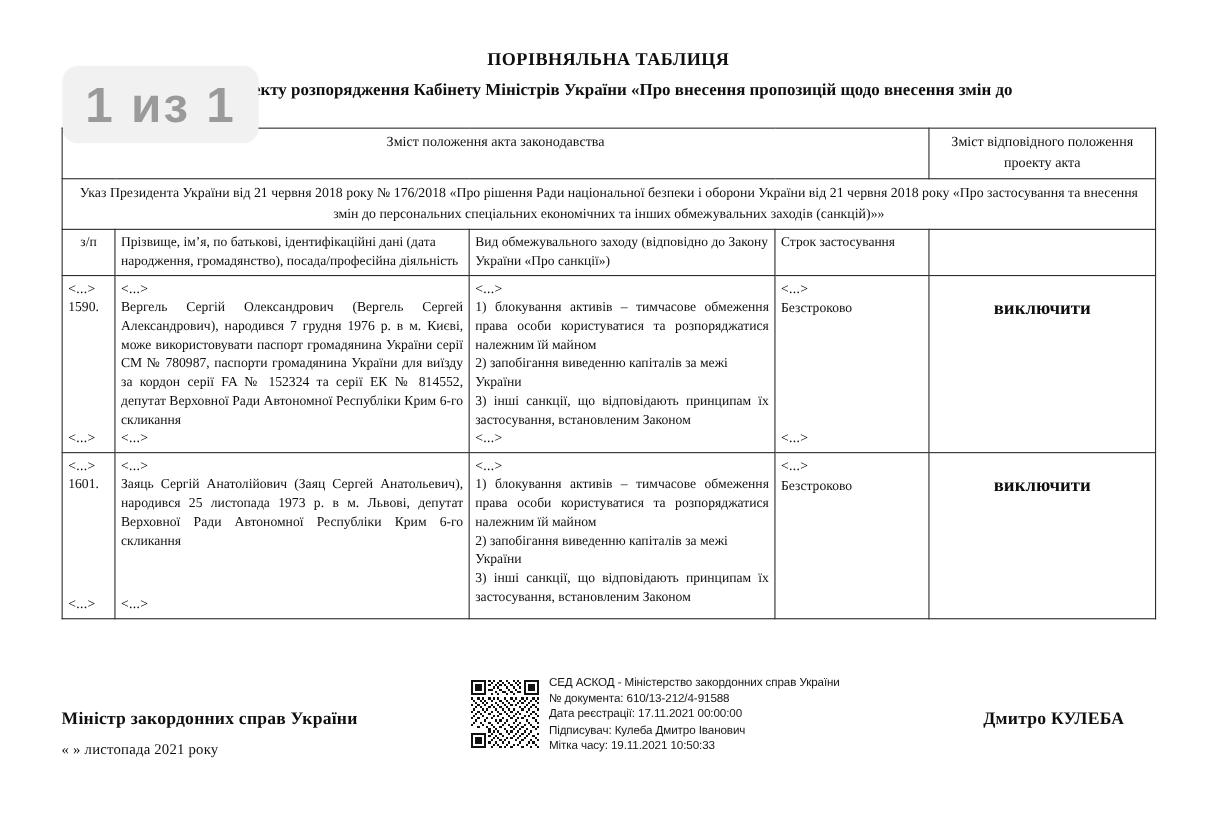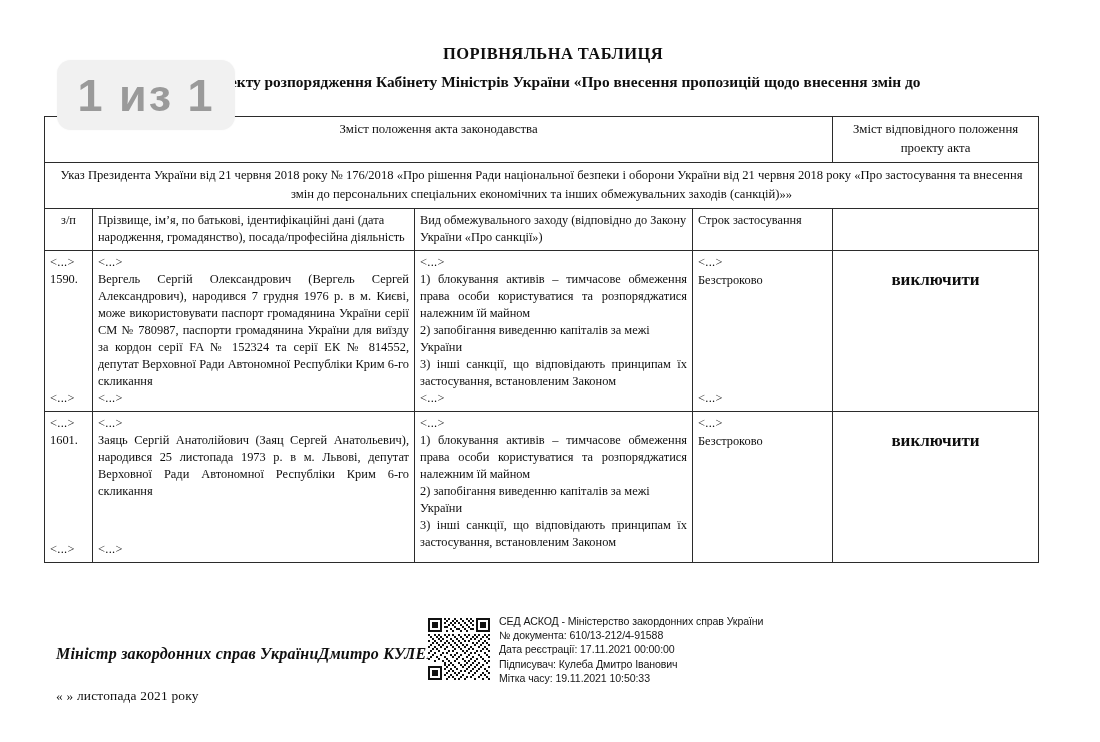--- a/index.html
+++ b/index.html
@@ -63,21 +63,21 @@
     font-size: 15.4px;
     font-weight: bold;
     display: block;
     line-height: 1.48;
     padding: 0 4px;
   }
 
   
   #cmp-table {
     position: absolute;
-    left: 44px;
+    left: 56px;
     top: 116px;
     width: 994px;
     border-collapse: collapse;
     table-layout: fixed;
     font-size: 12.4px;
     z-index: 3;
     background: transparent;
     border-radius: 31px;
   }
   #cmp-table td, #cmp-table th {
@@ -151,38 +151,37 @@
   
   #footer {
     position: absolute;
     left: 56px;
     top: 645px;
     width: 994px;
     z-index: 4;
   }
   #footer .minister-line {
     display: flex;
-    justify-content: flex-start;
+    justify-content: space-between;
     align-items: flex-start;
-    font-style: italic;
   }
   #footer .minister-title {
     font-size: 16px;
     font-weight: bold;
     letter-spacing: .2px;
   }
   #footer .minister-name {
     font-size: 16px;
     font-weight: bold;
     letter-spacing: .2px;
     padding-right: 28px;
   }
   #footer .date-line {
     font-size: 13.4px;
-    margin-top: 25px;
+    margin-top: 10px;
     letter-spacing: .2px;
   }
 
   
   #esign {
     position: absolute;
     left: 428px;
     top: 612px;
     width: 420px;
     display: flex;

